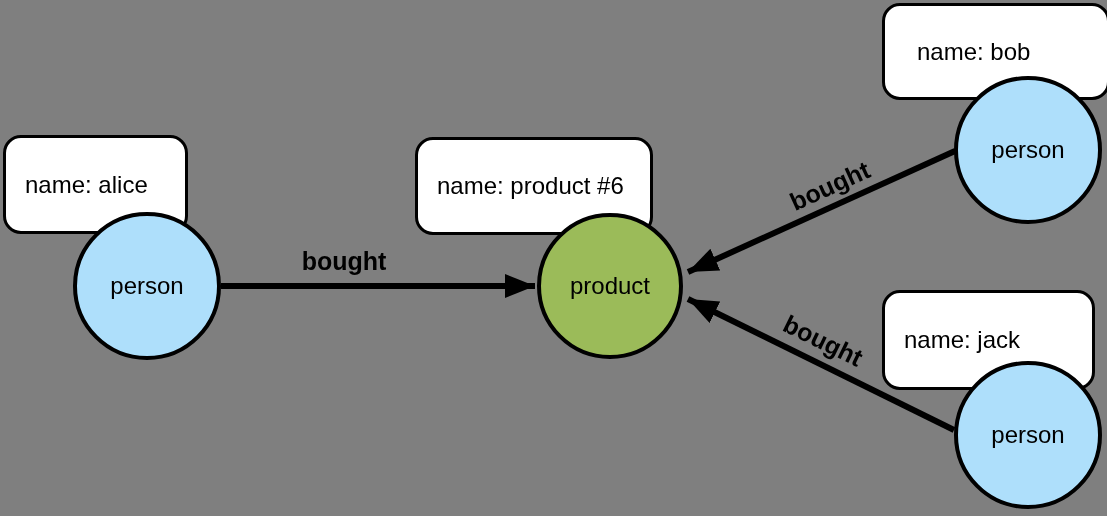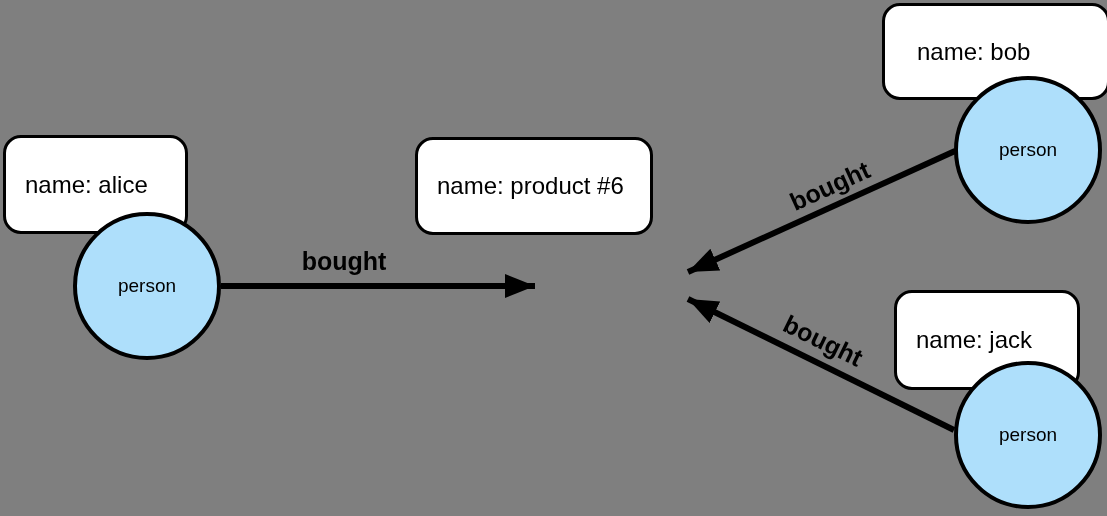--- a/index.html
+++ b/index.html
@@ -22,33 +22,33 @@
     align-items: center;
     padding-left: 19px;
     font-size: 24px;
     color: #000000;
     z-index: 1;
     white-space: nowrap;
   }
   .box-alice   { left: 3px;   top: 135px; width: 185px; height: 99px; text-align: center; }
   .box-product { left: 415px; top: 137px; width: 238px; height: 98px; }
   .box-bob     { left: 882px; top: 3px;   width: 228px; height: 97px; padding-left: 32px; }
-  .box-jack    { left: 882px; top: 290px; width: 186px; height: 100px; margin-left: 12px; }
+  .box-jack    { left: 882px; top: 290px; width: 213px; height: 100px; }
   
   .node {
     position: absolute;
     width: 148px;
     height: 148px;
     border: 4px solid #000000;
     border-radius: 50%;
     box-sizing: border-box;
     display: flex;
     align-items: center;
     justify-content: center;
-    font-size: 19px;
+    font-size: 24px;
     color: #000000;
     z-index: 2;
   }
   .node-person  { background: #AEDFFB; }
   .node-product { background: #9BBB59; }
   .node-alice   { left: 73px;  top: 212px; }
   .node-product-pos { left: 537px; top: 213px; width: 146px; height: 146px; }
   .node-bob     { left: 954px; top: 76px; }
   .node-jack    { left: 954px; top: 361px; }
   
@@ -100,20 +100,23 @@
       </marker>
     </defs>
     <line class="edge-line" x1="221" y1="286" x2="535" y2="286" marker-end="url(#arrow)"></line>
     <line class="edge-line" x1="955" y1="151" x2="688" y2="272" marker-end="url(#arrow)"></line>
     <line class="edge-line" x1="954" y1="430" x2="688" y2="299" marker-end="url(#arrow)"></line>
   </svg>
 
   <div class="node node-person node-alice">
     <span>person</span>
   </div>
+  <div class="node node-product node-product-pos">
+    <span>product</span>
+  </div>
   <div class="node node-person node-bob">
     <span>person</span>
   </div>
   <div class="node node-person node-jack">
     <span>person</span>
   </div>
 
   <div class="edge-label lbl-mid">bought</div>
   <div class="edge-label lbl-bob">bought</div>
   <div class="edge-label lbl-jack">bought</div>

